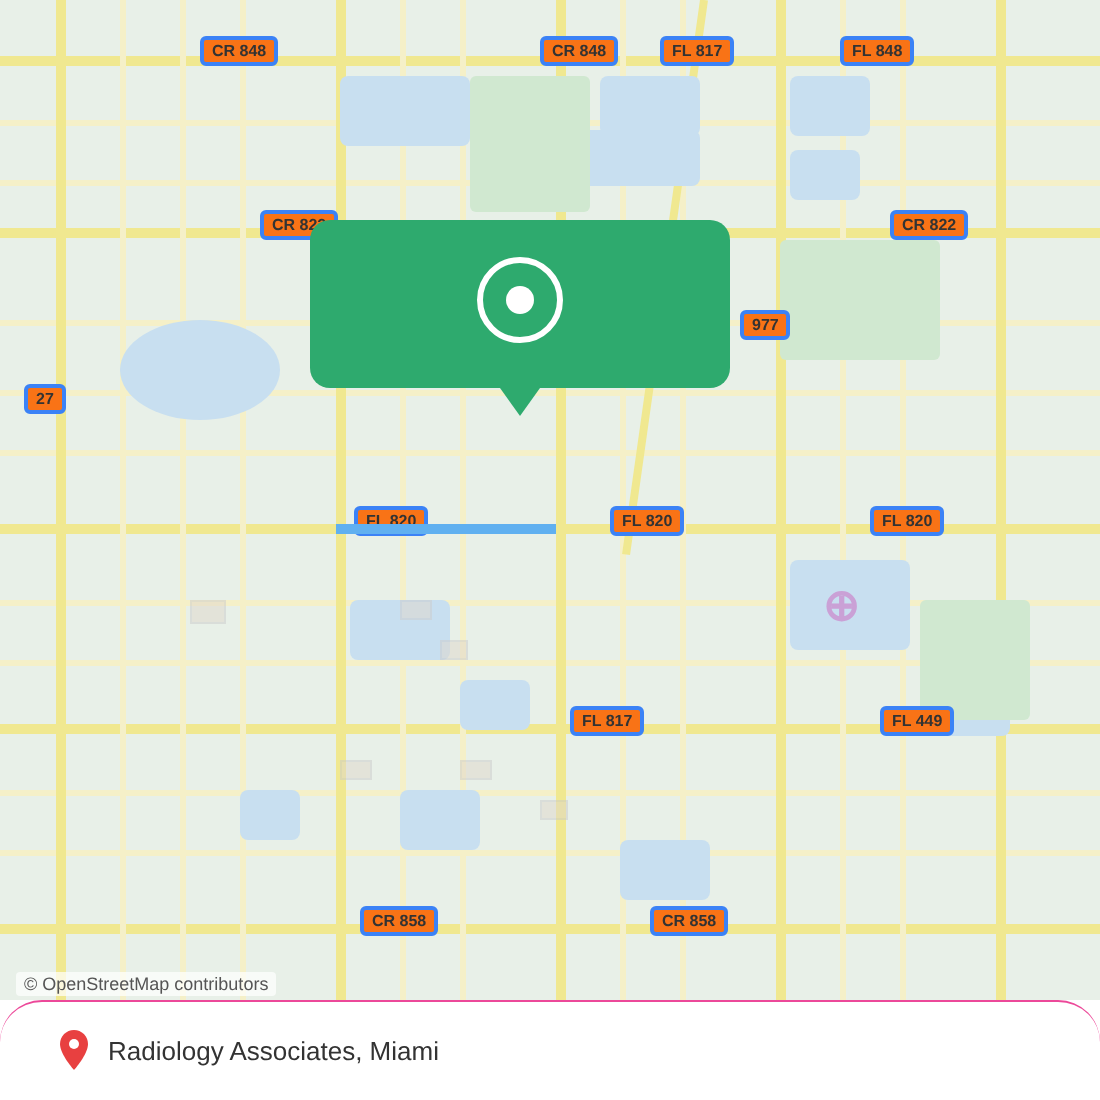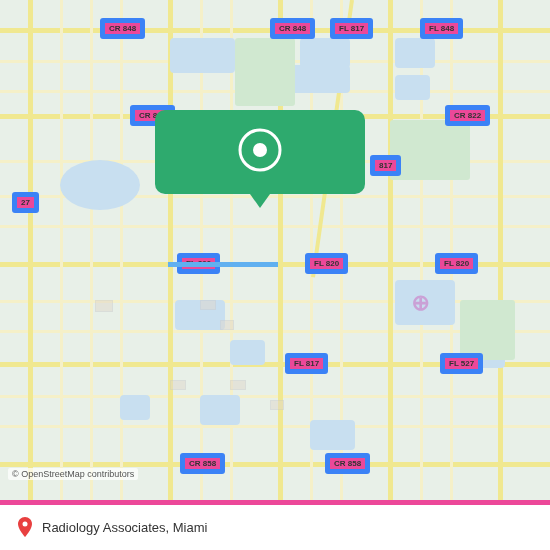--- a/index.html
+++ b/index.html
@@ -55,22 +55,22 @@
       position: absolute;
       background: #e0d8cc;
       border: 1px solid #ccc;
     }
 
     .route-badge {
       position: absolute;
       font-size: 8px;
       font-weight: bold;
       color: #333;
-      background: #ec4899;
-      border: 5px solid #3b82f6;
+      background: #f97316;
+      border: 2px solid #3b82f6;
       border-radius: 3px;
       padding: 1px 4px;
     }
 
     
     #popup {
       position: absolute;
       left: 155px;
       top: 110px;
       width: 210px;
@@ -122,27 +122,28 @@
       border-right: 10px solid transparent;
       border-top: 14px solid #2eaa6e;
       margin-top: 0;
     }
 
     
     #bottom-bar {
       width: 550px;
       height: 50px;
       background: white;
-      border-top: 5px solid #ec4899;
-      display: flex;
-      align-items: center;
-      padding: 0 16px;
+      border-top: 1px solid #ec4899;
+      display: flex;
+      align-items: center;
+      padding: 0 28px;
       gap: 8px;
       position: absolute;
       bottom: 0;
+      border-radius: 21px;
     }
 
     .moovit-logo {
       position: absolute;
       right: 12px;
       display: flex;
       align-items: center;
       gap: 3px;
     }
 
@@ -224,46 +225,46 @@
   <div class="building" style="top:400px; left:270px; width:14px; height:10px; opacity:0.5;"></div>
 
   <div class="hospital-area">⊕</div>
 
   <div class="route-badge" style="top:18px; left:100px;">CR 848</div>
   <div class="route-badge" style="top:18px; left:270px;">CR 848</div>
   <div class="route-badge" style="top:18px; left:420px;">FL 848</div>
   <div class="route-badge" style="top:18px; left:330px;">FL 817</div>
   <div class="route-badge" style="top:105px; left:130px;">CR 822</div>
   <div class="route-badge" style="top:105px; left:445px;">CR 822</div>
-  <div class="route-badge" style="top:155px; left:370px;">817</div>
+  <div class="route-badge" style="top:155px; left:370px;">977</div>
   <div class="route-badge" style="top:253px; left:177px;">FL 820</div>
   <div class="route-badge" style="top:253px; left:305px;">FL 820</div>
   <div class="route-badge" style="top:253px; left:435px;">FL 820</div>
   <div class="route-badge" style="top:353px; left:285px;">FL 817</div>
-  <div class="route-badge" style="top:353px; left:440px;">FL 527</div>
+  <div class="route-badge" style="top:353px; left:440px;">FL 449</div>
   <div class="route-badge" style="top:453px; left:180px;">CR 858</div>
   <div class="route-badge" style="top:453px; left:325px;">CR 858</div>
   <div class="route-badge" style="top:192px; left:12px;">27</div>
 
   <div id="popup">
     <div id="popup-green">
 
       <div class="location-pin">
         <svg width="44" height="44" viewBox="0 0 44 44">
           <circle cx="22" cy="22" r="20" fill="none" stroke="white" stroke-width="3"></circle>
           <circle cx="22" cy="22" r="7" fill="white"></circle>
         </svg>
       </div>
     </div>
 
 
     <div class="popup-arrow"></div>
   </div>
 
-  <div style="position:absolute; bottom:20px; left:8px; font-size:9px; color:#555; background:rgba(255,255,255,0.7); padding:1px 4px; border-radius:2px;">© OpenStreetMap contributors</div>
+  <div style="position:absolute; bottom:2px; left:8px; font-size:9px; color:#555; background:rgba(255,255,255,0.7); padding:1px 4px; border-radius:2px;">© OpenStreetMap contributors</div>
 
 </div>
 
 <div id="bottom-bar">
 
   <div style="position:relative; width:18px; height:22px; flex-shrink:0;">
     <svg width="18" height="22" viewBox="0 0 18 22">
       <path d="M9 0C5.13 0 2 3.13 2 7c0 5.25 7 13 7 13s7-7.75 7-13c0-3.87-3.13-7-7-7z" fill="#e84040"></path>
       <circle cx="9" cy="7" r="2.5" fill="white"></circle>
     </svg>

